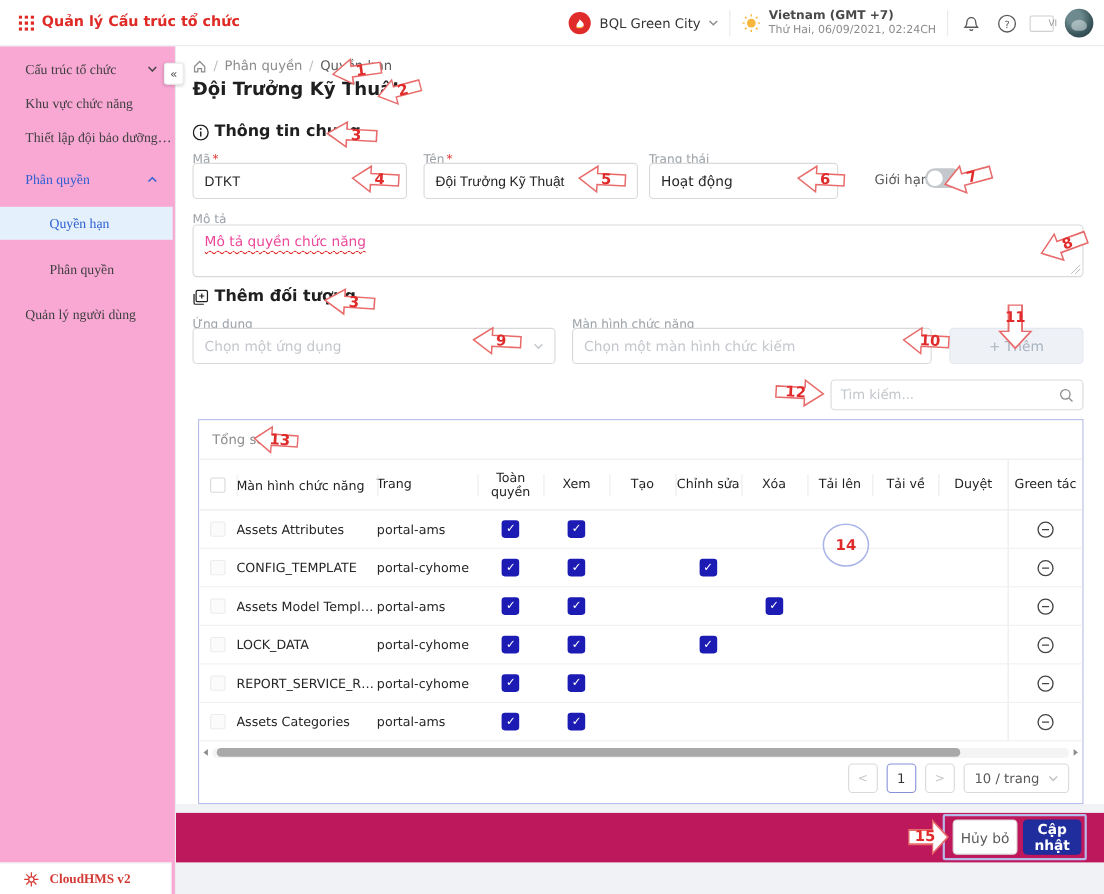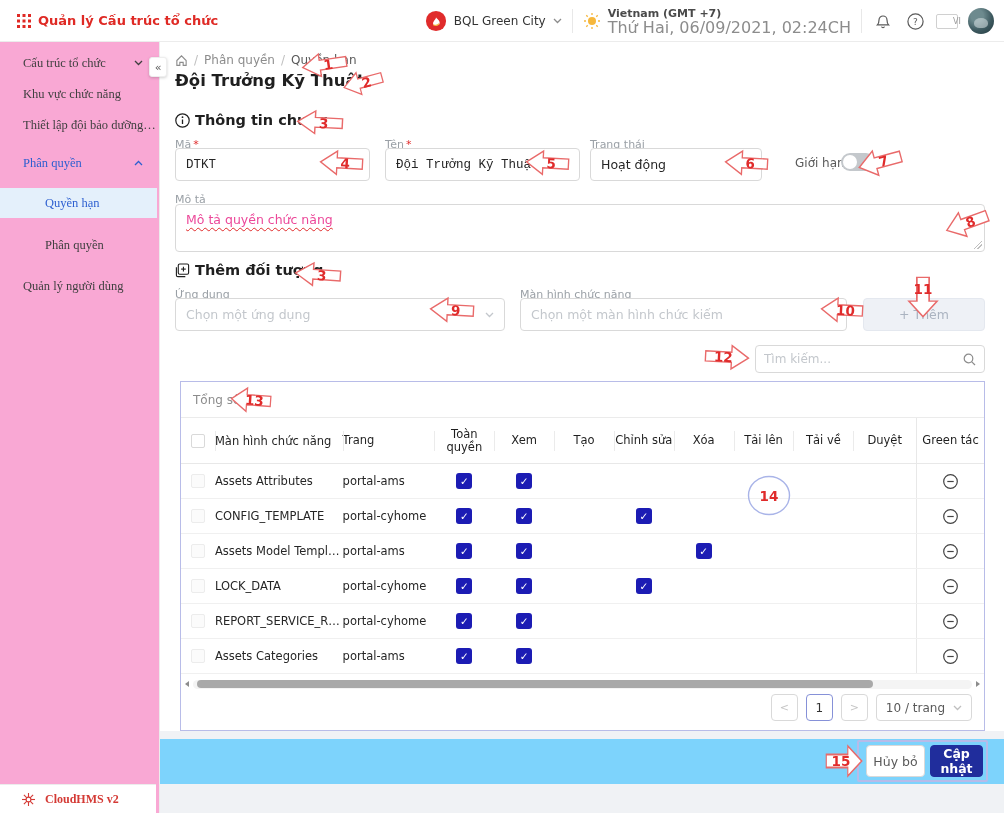--- a/index.html
+++ b/index.html
@@ -11,54 +11,54 @@
   .app-title { position:absolute; left:38px; top:13px; font-size:13px; font-weight:bold; color:#df2a25; }
   .grid-icon { position:absolute; left:17px; top:14px; width:14px; height:14px; }
   .tb-right { position:absolute; right:10px; top:0; height:42px; display:flex; align-items:center; gap:10px; }
   .org { display:flex; align-items:center; gap:7px; cursor:pointer; }
   .org-logo { width:22px; height:22px; }
   .org-name { font-size:12px; color:#333; }
   .vsep { width:1px; height:24px; background:#e8e8e8; }
   .tz { display:flex; align-items:center; gap:7px; }
   .tz-text { display:flex; flex-direction:column; line-height:12px; }
   .tz-l1 { font-size:11px; color:#4a4a4a; font-weight:bold; }
-  .tz-l2 { font-size:16px; color:#8c8c8c; margin-top:2px; }
+  .tz-l2 { font-size:10px; color:#8c8c8c; margin-top:2px; }
   .icon-btn { width:22px; height:22px; display:flex; align-items:center; justify-content:center; }
   .lang-badge { width:17px; height:15px; border:1px solid #d0d0d0; border-radius:2px; font-size:8px; color:#9a9a9a; display:flex; align-items:center; justify-content:center;padding-left:20px; }
   .avatar { width:26px; height:26px; border-radius:50%; background:radial-gradient(circle at 35% 30%, #6d8a8e 0 25%, #3c585e 60%, #22363c 100%); position:relative; overflow:hidden; }
   .avatar:after { content:""; position:absolute; left:6px; top:10px; width:14px; height:10px; border-radius:50% 50% 40% 40%; background:#d8e2e4; opacity:.55; }
 
   
   .sidebar { position:absolute; left:0; top:42px; width:160px; height:771px; background:#f9a8d4; border-right:1px solid #ececec; z-index:4;font-family:Liberation Serif, serif; }
   .side-item { position:absolute; left:0; width:157px; height:30px; display:flex; align-items:center; font-size:12.5px; color:#3f3f3f; cursor:pointer; }
   .side-item .lbl { white-space:nowrap; overflow:hidden; text-overflow:ellipsis; flex:1; }
   .side-item.lvl0 { padding-left:23px; }
   .side-item.lvl1 { padding-left:45px; }
   .side-item.blue { color:#2d5fd0; }
   .side-item.active { background:#e4f0fb; color:#2d5fd0; }
   .side-item .chev { margin-right:14px; display:flex; }
   .side-foot { position:absolute; left:0; bottom:0; width:156px; height:29px; border-top:1px solid #ececec; display:flex; align-items:center; gap:8px; padding-left:20px; background:#fff; }
   .side-foot .brand { font-size:12px; font-weight:bold; color:#d43a35; }
 
   
   .main { position:absolute; left:157px; top:42px; width:847px; height:771px; background:#f0f2f5; }
   .content-card { position:absolute; left:0; top:0; width:847px; height:689px; background:#fff; }
-  .footer-card { position:absolute; left:0; top:697px; width:847px; height:45px; background:#7dd3fc; }
+  .footer-card { position:absolute; left:0; top:697px; width:847px; height:45px; background:#be185d; }
 
   .breadcrumb { position:absolute; left:18px; top:11px; display:flex; align-items:center; gap:6px; font-size:12px; color:#8c8c8c; }
   .breadcrumb .bc-sep { color:#bfbfbf; }
   .breadcrumb .bc-item { cursor:pointer; }
   .breadcrumb .bc-last { color:#595959; }
   .page-title { position:absolute; left:18px; top:29px; font-size:16.5px; font-weight:bold; color:#1f1f1f; }
 
   .sec-head { position:absolute; display:flex; align-items:center; gap:5px; font-size:14.5px; font-weight:bold; color:#1f1f1f; }
 
   .f-label { position:absolute; font-size:11px; color:#9aa0a6; }
   .req:after { content:"*"; color:#e02b2b; margin-left:2px; }
-  .t-input { position:absolute; height:33px; border:1px solid #d9d9d9; border-radius:4px; background:#fff; font-family:Liberation Mono, monospace; font-size:12.5px; color:#262626; padding:0 10px; outline:none; }
+  .t-input { position:absolute; height:33px; border:1px solid #d9d9d9; border-radius:4px; background:#fff; font-family:Liberation Sans, sans-serif; font-size:12.5px; color:#262626; padding:0 10px; outline:none; }
   .sel-box { position:absolute; height:33px; border:1px solid #d9d9d9; border-radius:4px; background:#fff; display:flex; align-items:center; padding:0 10px; font-size:12.5px; color:#262626; cursor:pointer; }
   .sel-box .ph { color:#c3c7cc; }
   .sel-box .sel-chev { position:absolute; right:10px; }
 
   .toggle { position:absolute; width:34px; height:18px; border-radius:9px; background:#c4c8cc; cursor:pointer; }
   .toggle .knob { position:absolute; left:2px; top:2px; width:14px; height:14px; border-radius:50%; background:#fff; }
 
   .desc-box { position:absolute; left:18px; top:162px; width:810px; height:48px; border:1px solid #d9d9d9; border-radius:4px; background:#fff; padding:7px 10px; font-size:12.5px; color:#ec4899; }
   .desc-box .wavy { text-decoration:underline; text-decoration-style:wavy; text-decoration-color:#e02b2b; text-decoration-thickness:1px; text-underline-offset:3px; }
   .resize-grip { position:absolute; right:2px; bottom:2px; width:9px; height:9px; background:

